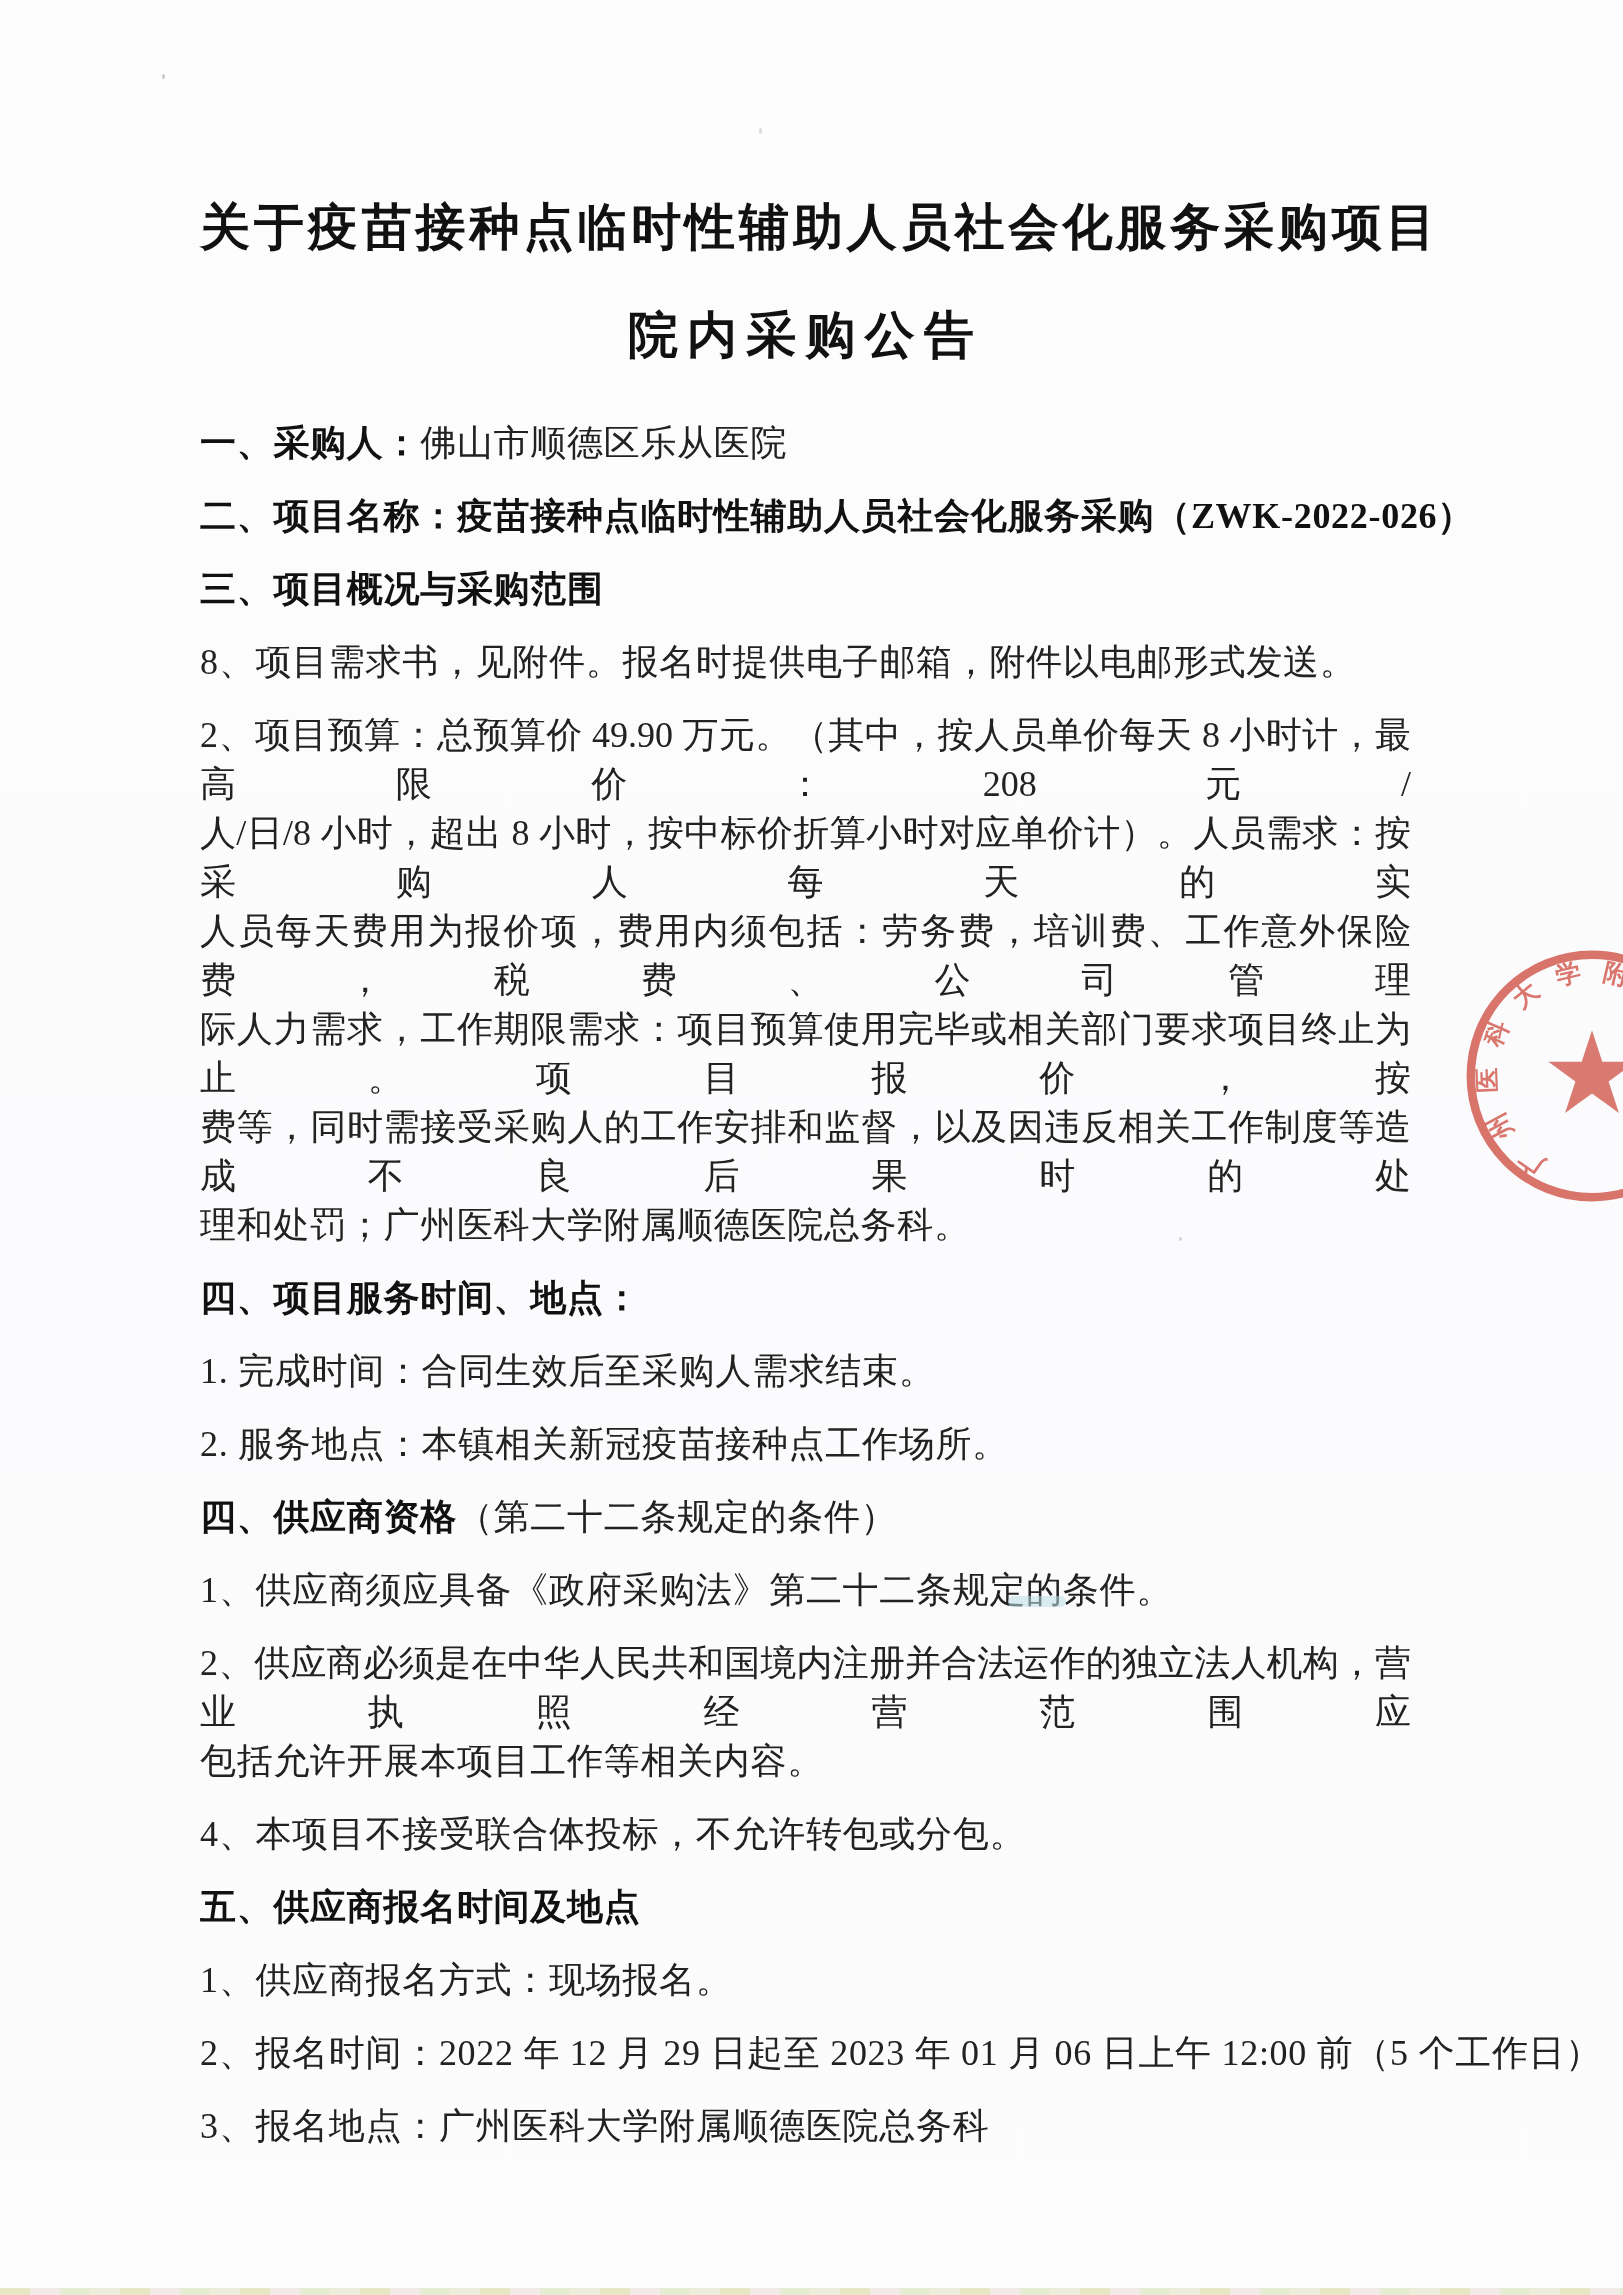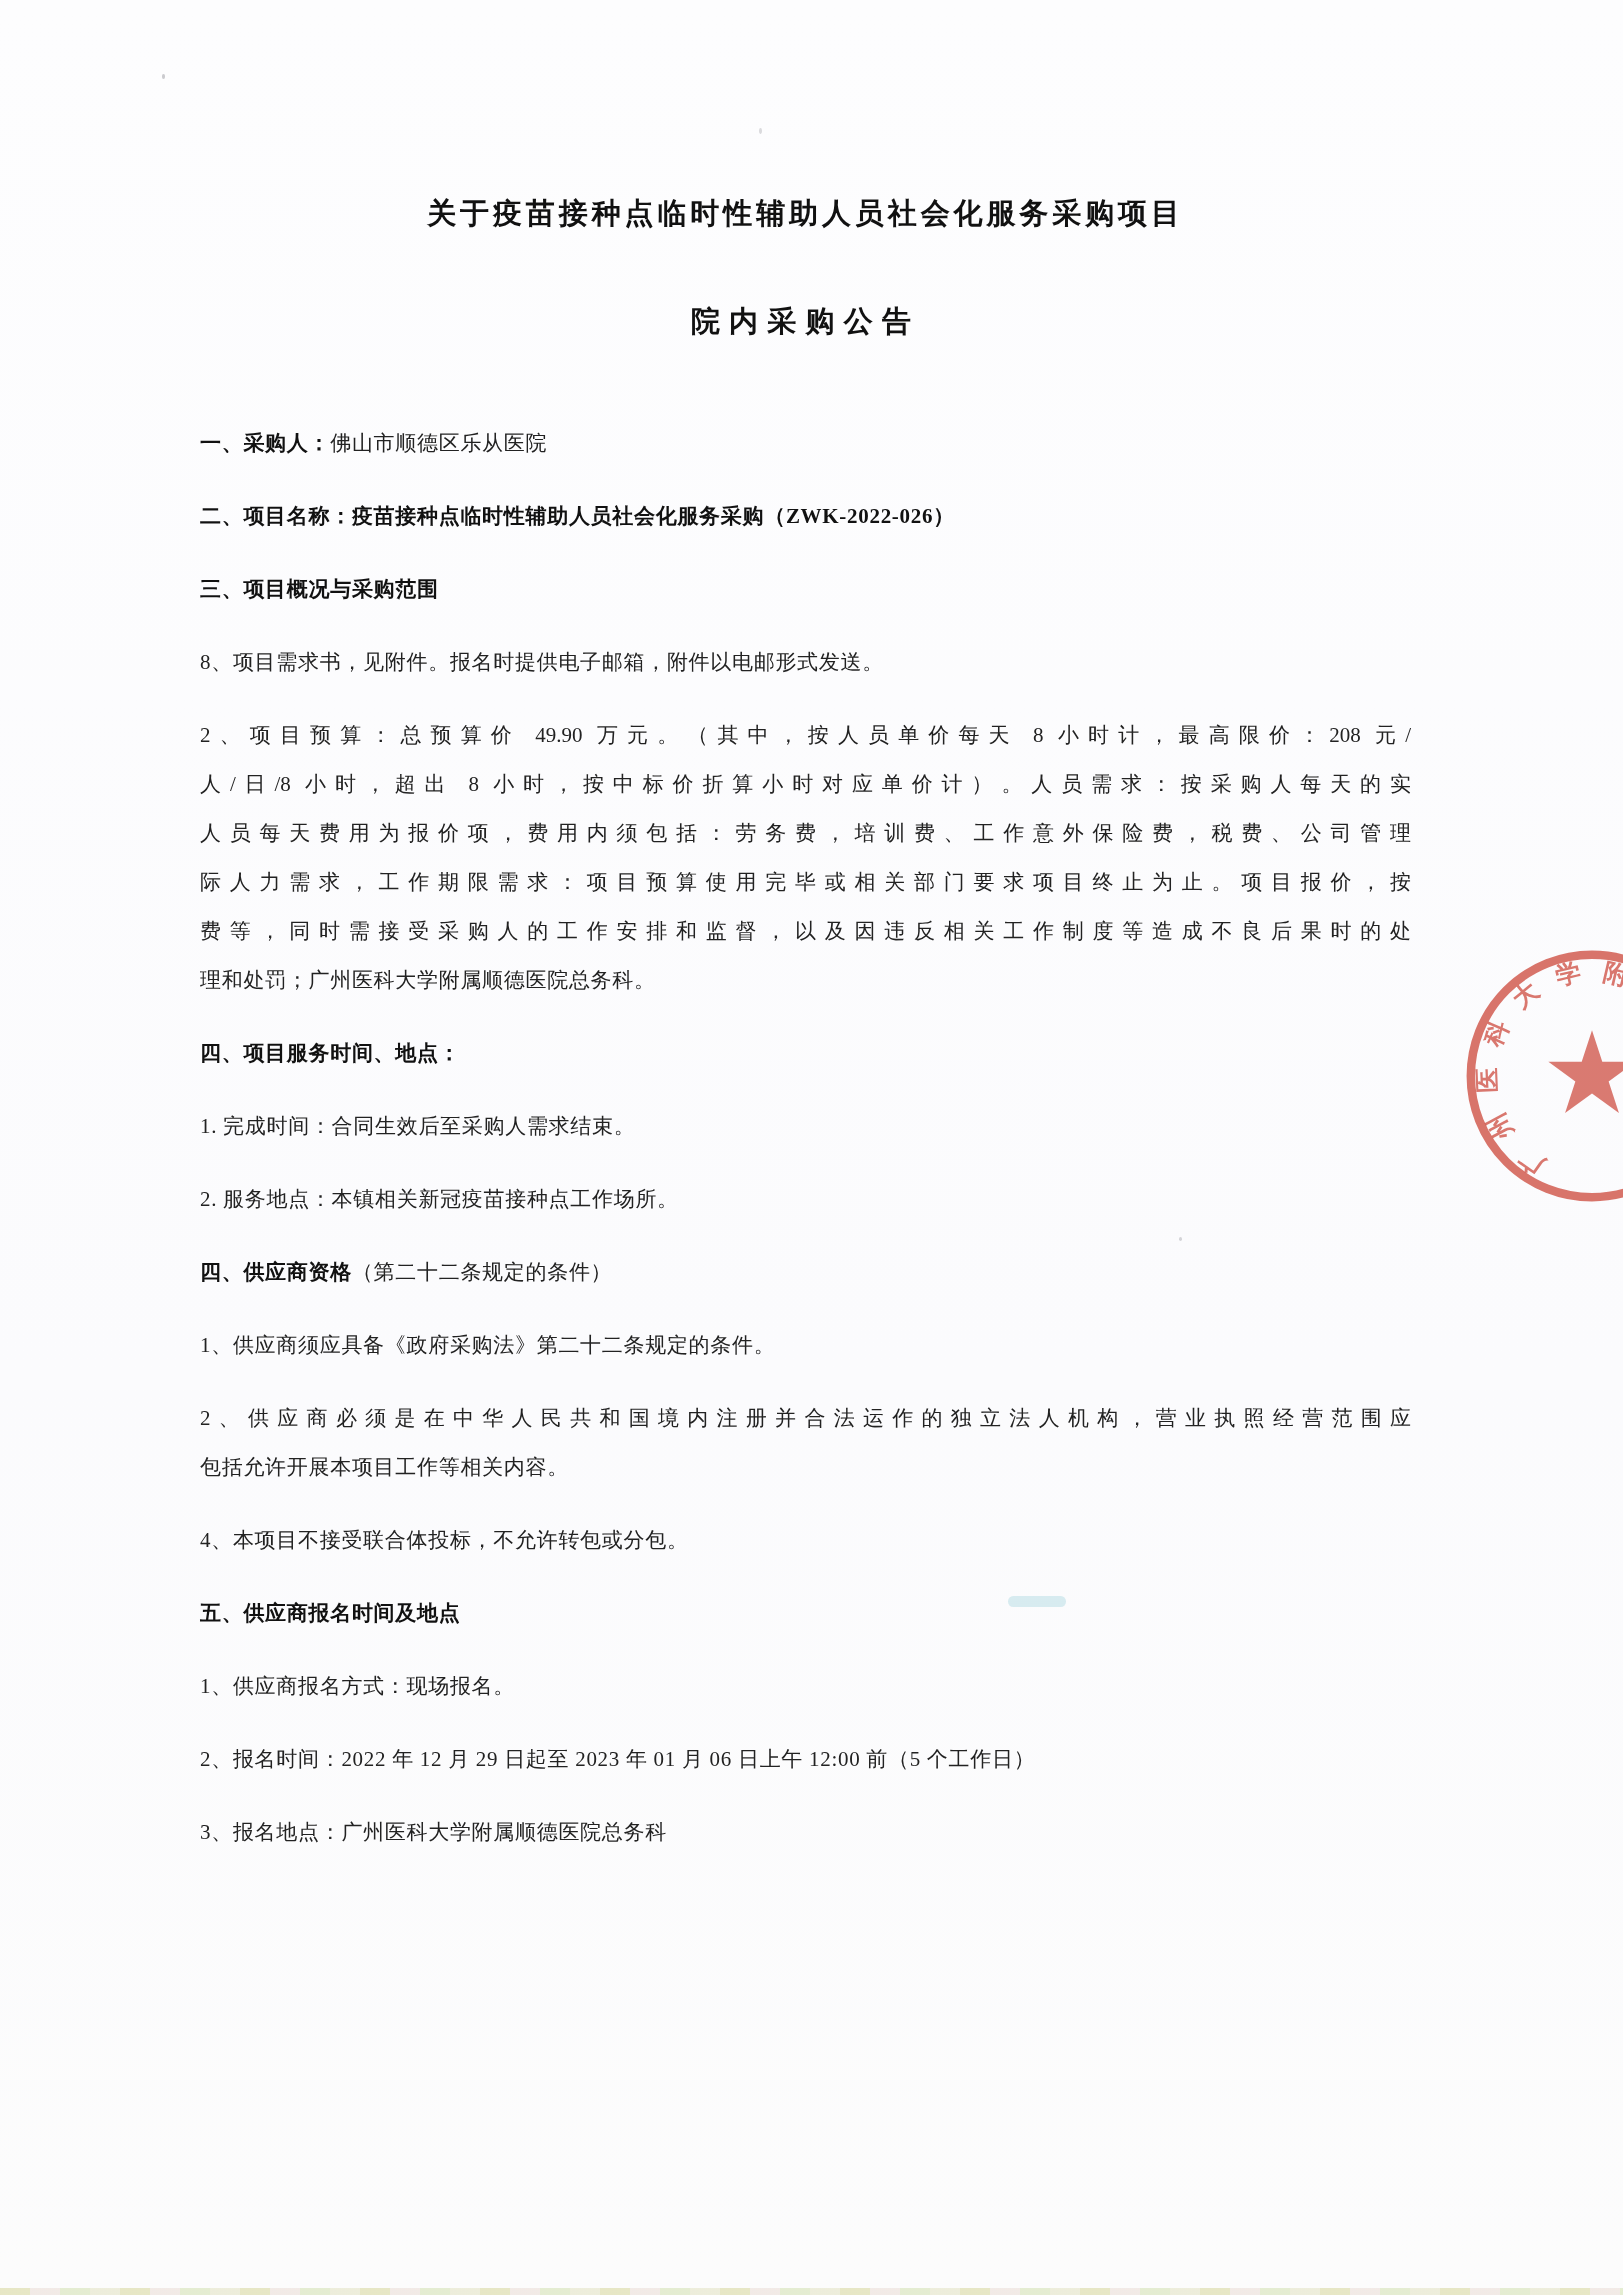--- a/index.html
+++ b/index.html
@@ -11,32 +11,32 @@
     font-family: "Liberation Serif", "DejaVu Serif", serif;
   }
   #page {
     position: absolute; inset: 0;
     background: linear-gradient(180deg, #fdfdfe 0%, #fbfbfd 60%, #fcfcfc 100%);
   }
   
   .title {
     position: absolute; left: 200px; width: 1211px;
     text-align: center;
-    font-size: 29px; font-weight: 700; color: #111;
+    font-size: 50px; font-weight: 700; color: #111;
     white-space: nowrap;
   }
   .t1 { top: 194px; letter-spacing: 3.9px; }
   .t2 { top: 302px; letter-spacing: 9.2px; }
   
   #doc {
     position: absolute; left: 200px; top: 419px; width: 1211px;
     color: #222;
   }
   .line {
-    font-size: 21px; line-height: 49px;
+    font-size: 36px; line-height: 49px;
     letter-spacing: 0.7px;
     white-space: nowrap;
   }
   .line.fill {
     white-space: normal;
     text-align: justify;
     text-align-last: justify;
     letter-spacing: 0;
   }
   .line.gap { margin-top: 24px; }

